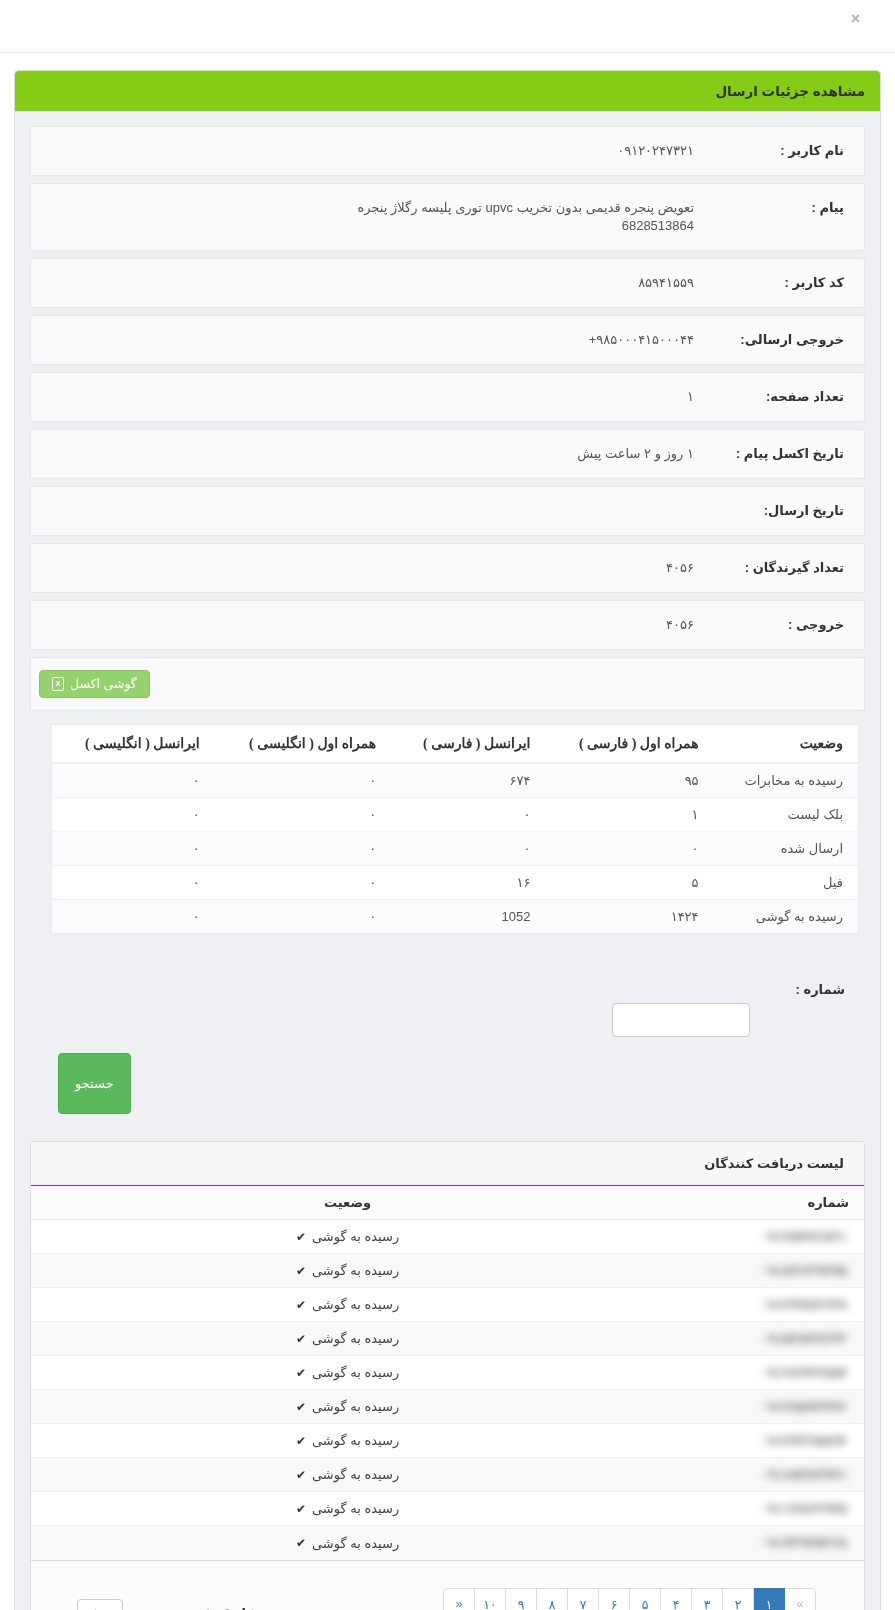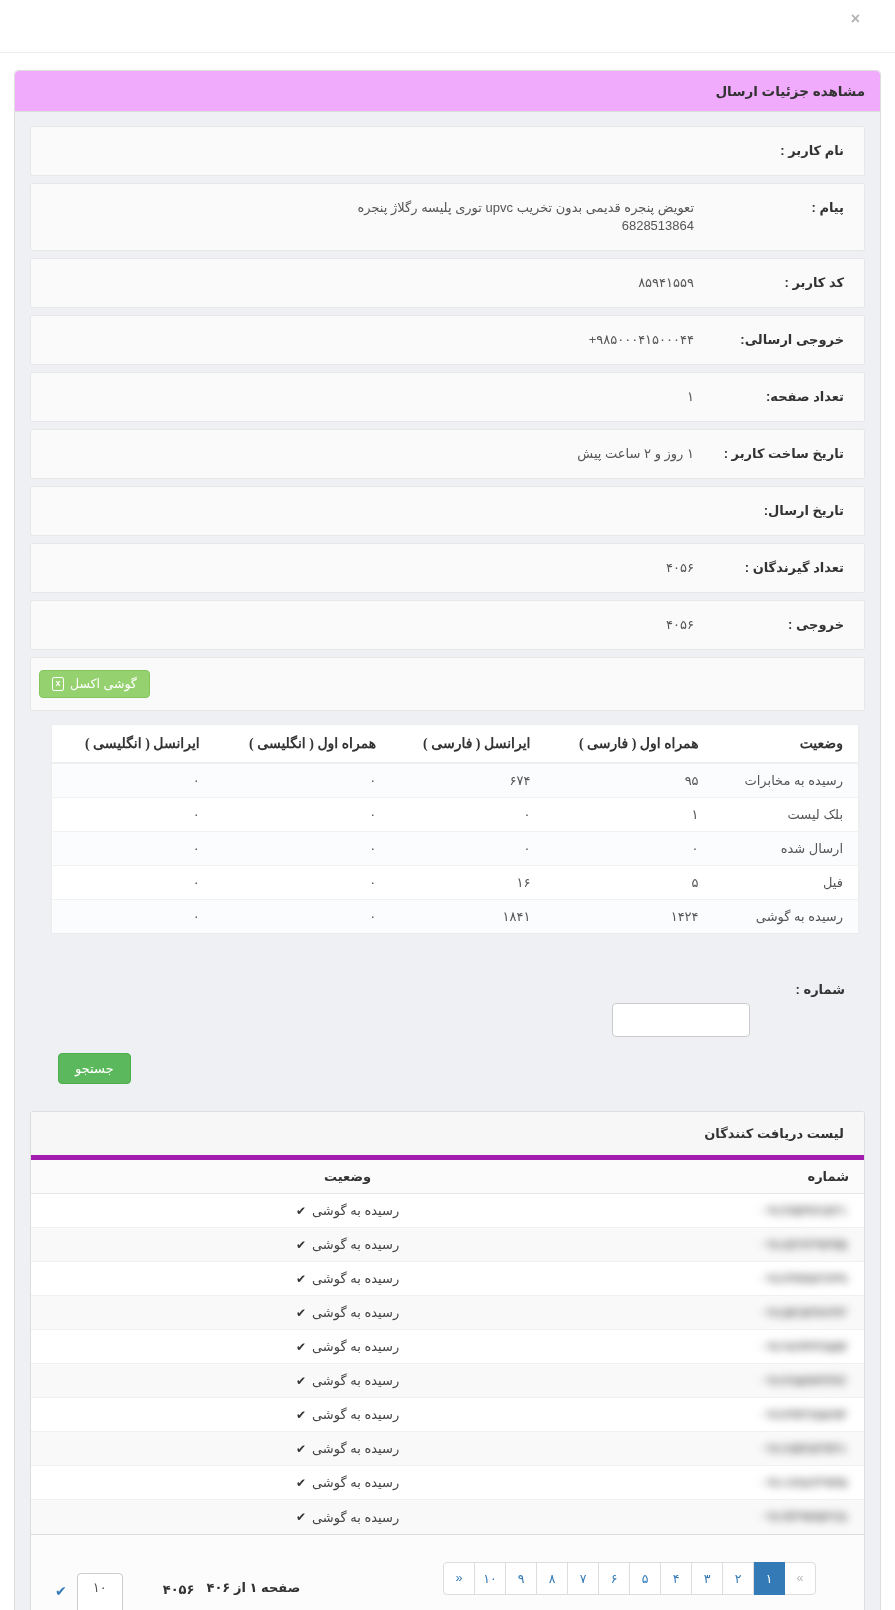--- a/index.html
+++ b/index.html
@@ -23,21 +23,21 @@
   }
   
   .modal-panel {
     margin: 17px 14px 0 14px;
     border: 1px solid #dddddd;
     border-radius: 4px 4px 0 0;
     background: #fff;
     min-height: 1560px;
   }
   .panel-heading {
-    background: #f0abfc;
+    background: #84cc16;
     border-bottom: 1px solid #ddd;
     padding: 12px 15px;
     border-radius: 4px 4px 0 0;
   }
   .panel-heading .title { font-weight: bold; color: #333; font-size: 13.5px; }
   .panel-body { background: #eef0f4; padding: 14px 15px 40px 15px; }
 
   
   .detail-row {
     display: flex;
@@ -93,33 +93,33 @@
     display: block;
     width: 138px; height: 34px;
     margin: 0 95px 0 auto;
     border: 1px solid #ccc; border-radius: 4px; background: #fff;
     padding: 4px 8px; font-family: inherit; font-size: 13px; color: #555;
   }
   .btn-search {
     display: block;
     background: #5cb85c; border: 1px solid #4cae4c; border-radius: 4px;
     color: #fff; font-family: inherit; font-size: 13px;
-    padding: 7px 16px; cursor: pointer;
+    padding: 22px 16px; cursor: pointer;
     margin: 16px 0 0 auto; margin-left: 8px;
     float: left;
   }
   .search-area::after { content: ""; display: block; clear: both; }
 
   
   .list-panel {
     margin-top: 27px;
     border: 1px solid #ddd; border-radius: 3px; background: #fff;
   }
   .list-heading {
-    background: #f7f7f7; border-bottom: 5px solid #a21caf;
+    background: #f7f7f7; border-bottom: 1px solid #a21caf;
     padding: 14px 20px; font-weight: bold; color: #333; border-radius: 3px 3px 0 0;
   }
   .recip-table { width: 100%; border-collapse: collapse; }
   .recip-table th {
     background: #fbfbfb; color: #333; font-weight: bold;
     padding: 9px 15px; border-bottom: 1px solid #e5e5e5; font-size: 13px;
   }
   .recip-table th.col-number { text-align: right; width: 24%; }
   .recip-table th.col-status { text-align: center; }
   .recip-table td { padding: 8px 15px; border-top: 1px solid #f0f0f0; height: 34px; }
@@ -185,20 +185,21 @@
 
 <div class="modal-panel">
   <div class="panel-heading">
     <span class="title">مشاهده جزئیات ارسال</span>
   </div>
   <div class="panel-body">
 
     <div id="details-list">
   <div class="detail-row">
     <div class="f-label">نام کاربر :</div>
+    <div class="f-value">۰۹۱۲۰۲۴۷۳۲۱</div>
   </div>
 
   <div class="detail-row">
     <div class="f-label">پیام :</div>
     <div class="f-value">تعویض پنجره قدیمی بدون تخریب upvc توری پلیسه رگلاژ پنجره
 6828513864</div>
   </div>
 
   <div class="detail-row">
     <div class="f-label">کد کاربر :</div>
@@ -209,21 +210,21 @@
     <div class="f-label">خروجی ارسالی:</div>
     <div class="f-value">۹۸۵۰۰۰۴۱۵۰۰۰۴۴+</div>
   </div>
 
   <div class="detail-row">
     <div class="f-label">تعداد صفحه:</div>
     <div class="f-value">۱</div>
   </div>
 
   <div class="detail-row">
-    <div class="f-label">تاریخ ساخت کاربر :</div>
+    <div class="f-label">تاریخ اکسل پیام :</div>
     <div class="f-value">۱ روز و ۲ ساعت پیش</div>
   </div>
 
   <div class="detail-row">
     <div class="f-label">تاریخ ارسال:</div>
   </div>
 
   <div class="detail-row">
     <div class="f-label">تعداد گیرندگان :</div>
     <div class="f-value">۴۰۵۶</div>
@@ -285,21 +286,21 @@
     <td class="st-label">فیل</td>
     <td class="num-cell">۵</td>
     <td class="num-cell">۱۶</td>
     <td class="num-cell">۰</td>
     <td class="num-cell">۰</td>
   </tr>
 
   <tr>
     <td class="st-label">رسیده به گوشی</td>
     <td class="num-cell">۱۴۲۴</td>
-    <td class="num-cell">۱۸۴۱</td>
+    <td class="num-cell">1052</td>
     <td class="num-cell">۰</td>
     <td class="num-cell">۰</td>
   </tr>
 </tbody>
     </table>
 
     <div class="search-area">
       <div class="search-label">شماره :</div>
       <input class="search-input" type="text" value="" style="">
       <button class="btn-search">جستجو</button>

